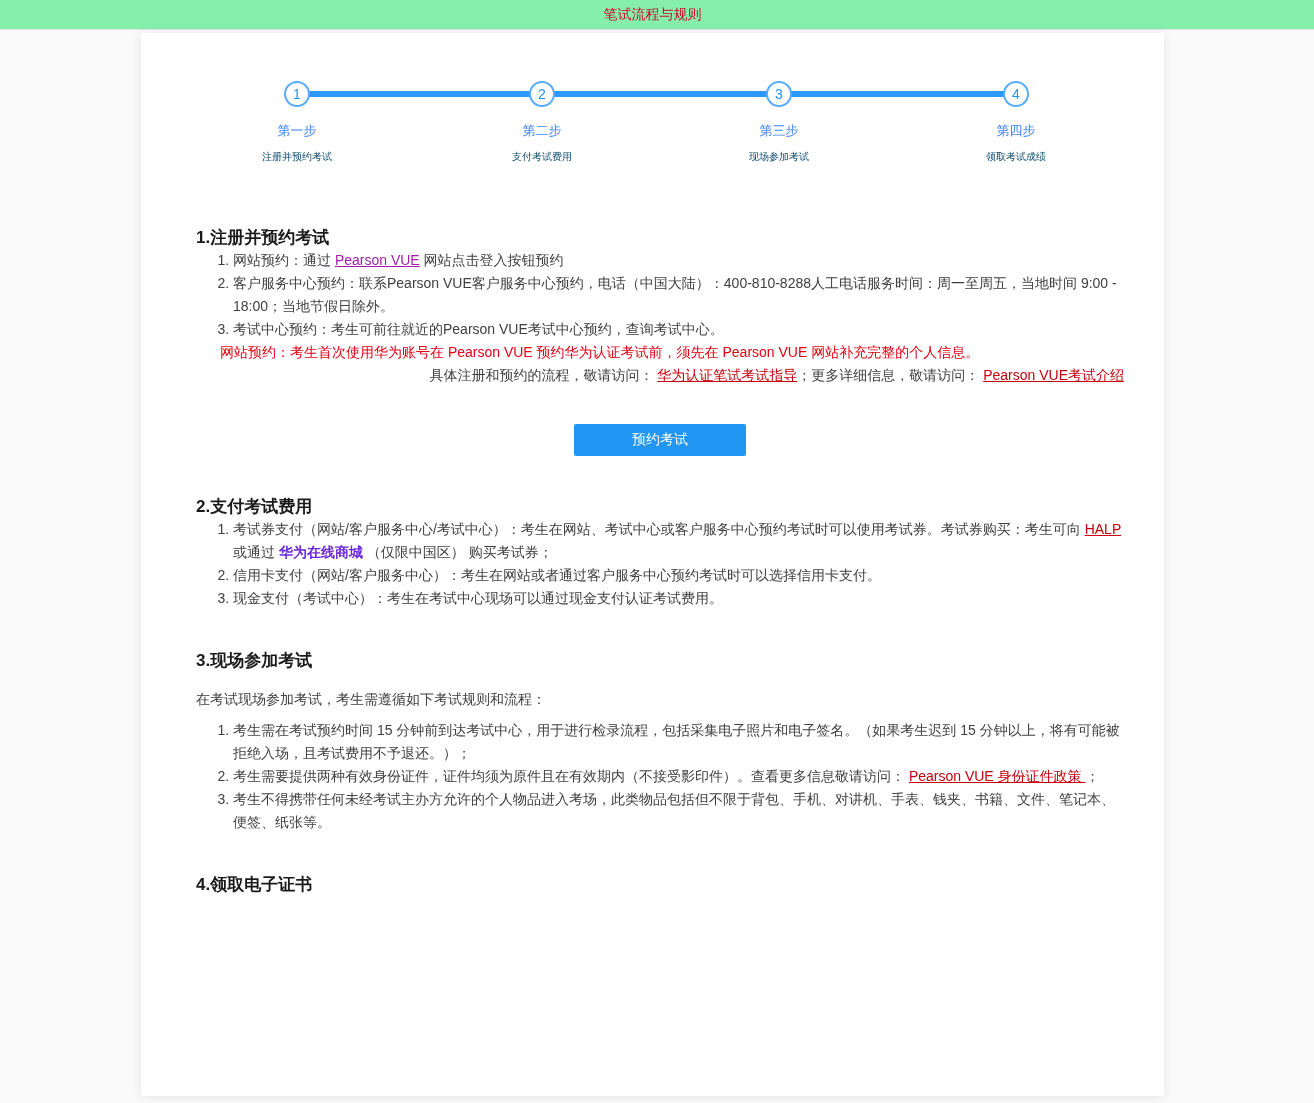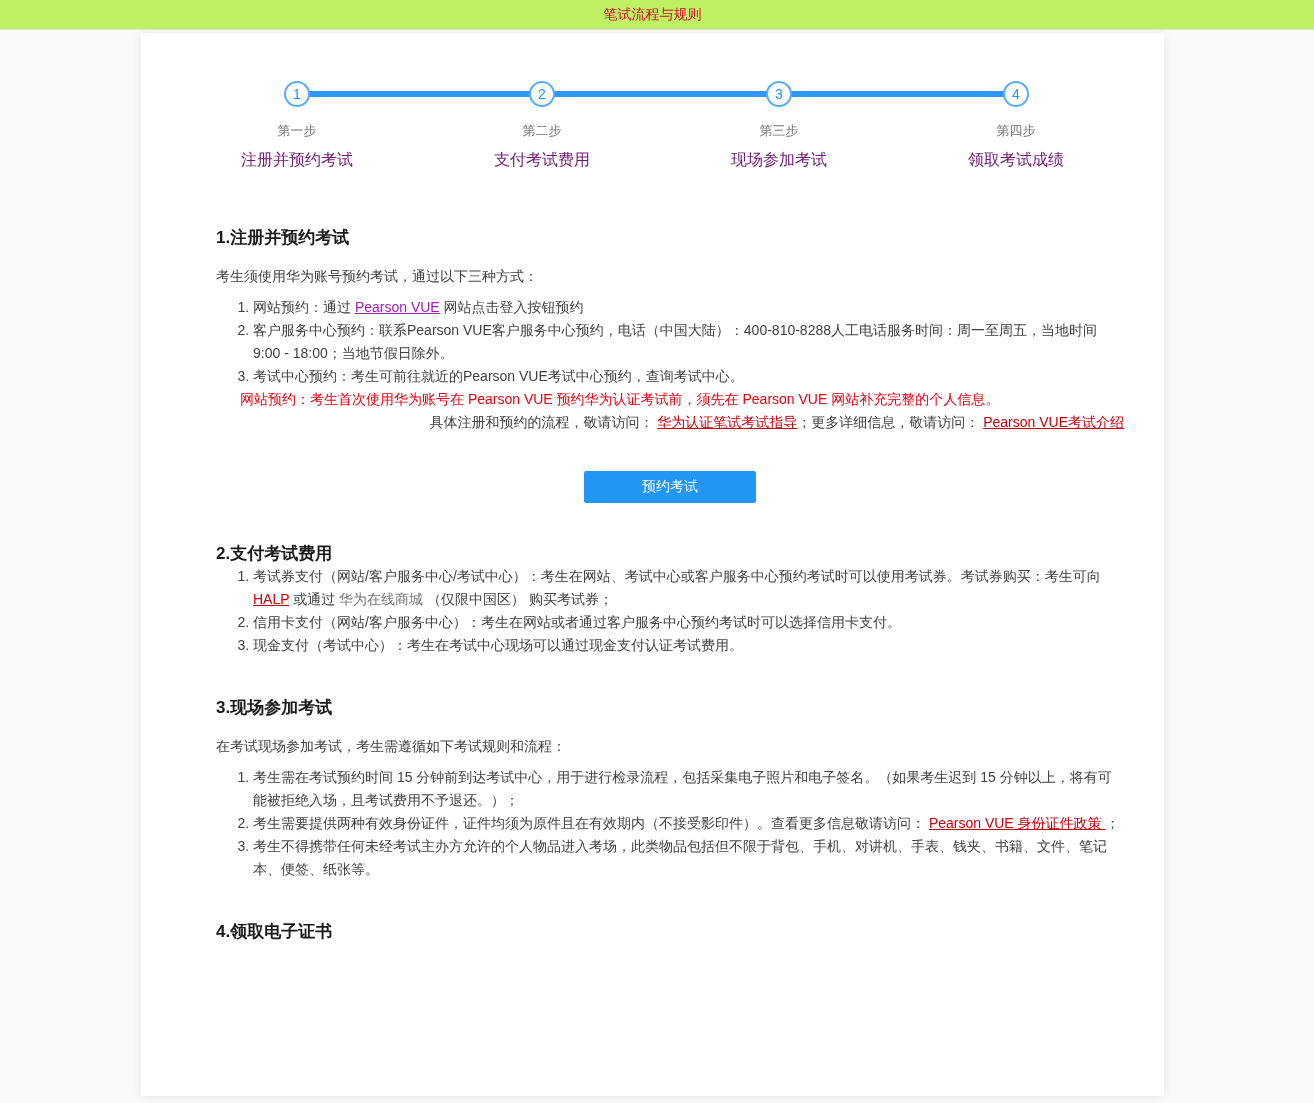--- a/index.html
+++ b/index.html
@@ -7,21 +7,21 @@
   body {
     width:1314px; height:1103px;
     background:#fafafa;
     font-family:"Liberation Sans","DejaVu Sans",sans-serif;
     color:#404040;
     overflow:hidden;
   }
 
   
   .topbar {
-    height:30px; background:#bef264;
+    height:30px; background:#86efac;
     border-bottom:1px solid #e3e4e6;
   }
   .topbar-inner { margin-left:141px; width:1023px; display:flex; height:100%; }
   .tab {
     flex:1; text-align:center; line-height:29px;
     font-size:14px; color:#333; cursor:pointer;
   }
   .tab.active { color:#cf0a2c; }
 
   
@@ -44,41 +44,41 @@
     position:absolute; top:48px; width:220px;
     transform:translateX(-50%); text-align:center;
   }
   .step-circle {
     width:26px; height:26px; margin:0 auto;
     border:2px solid #58acff; border-radius:50%;
     background:#fff; color:#2196f3;
     font-size:14px; line-height:22px;
     position:relative; z-index:1;
   }
-  .step-label { margin-top:15px; font-size:13px; color:#737373; }
-  .step-name  { margin-top:10px; font-size:16px; color:#701a75; }
+  .step-label { margin-top:15px; font-size:13px; color:#3b82f6; }
+  .step-name  { margin-top:10px; font-size:10px; color:#0c4a6e; }
 
   
-  .content { padding:0 40px 0 35px; font-size:14px; line-height:23px;margin-left:40px; }
+  .content { padding:0 40px 0 55px; font-size:14px; line-height:23px; }
   .section-heading {
     margin:0; font-size:17px; font-weight:bold; color:#1a1a1a;
     line-height:22px;
   }
   .mt-first { margin-top:10px; }
   .mt-sec   { margin-top:40px; }
   .intro { margin:16px 0 8px 0; }
   ol.rule-list { margin:0; padding-left:37px; }
   ol.rule-list li { line-height:23px; }
   .notice  { margin-left:24px; color:#e60012; }
   .notice2 { margin-left:37px;text-align:right; }
 
   .seg-text { color:inherit; }
   a.link-blue { color:#a21caf; text-decoration:underline; cursor:pointer; }
   a.link-red  { color:#c7000b; text-decoration:underline; cursor:pointer; }
-  a.link-red-plain { color:#737373; text-decoration:none; cursor:pointer; }
+  a.link-red-plain { color:#6d28d9; text-decoration:none; cursor:pointer;font-weight:bold; }
 
   .btn-row { text-align:center; margin-top:37px; }
   .primary-btn {
     width:172px; height:32px;
     background:#2196f3; color:#fff;
     border:none; border-radius:2px;
     font-size:14px; cursor:pointer;
     font-family:inherit;
     text-align:center;
   }
@@ -118,21 +118,20 @@
     <div class="step" style="left:875px">
       <div class="step-circle">4</div>
       <div class="step-label">第四步</div>
       <div class="step-name">领取考试成绩</div>
     </div>
   </div>
 
   <div class="content">
 
     <h2 class="section-heading mt-first">1.注册并预约考试</h2>
-    <p class="intro">考生须使用华为账号预约考试，通过以下三种方式：</p>
     <ol class="rule-list">
       <li><span class="seg-text">网站预约：通过 </span><a class="link-blue">Pearson VUE</a><span class="seg-text"> 网站点击登入按钮预约</span></li>
       <li><span class="seg-text">客户服务中心预约：联系Pearson VUE客户服务中心预约，电话（中国大陆）：400-810-8288人工电话服务时间：周一至周五，当地时间 9:00 - 18:00；当地节假日除外。</span></li>
       <li><span class="seg-text">考试中心预约：考生可前往就近的Pearson VUE考试中心预约，查询考试中心。</span></li>
     </ol>
     <div class="notice">网站预约：考生首次使用华为账号在 Pearson VUE 预约华为认证考试前，须先在 Pearson VUE 网站补充完整的个人信息。</div>
     <div class="notice2"><span class="seg-text">具体注册和预约的流程，敬请访问： </span><a class="link-red">华为认证笔试考试指导</a><span class="seg-text">；更多详细信息，敬请访问： </span><a class="link-red">Pearson VUE考试介绍</a></div>
     <div class="btn-row">
       <button class="primary-btn">预约考试</button>
     </div>

